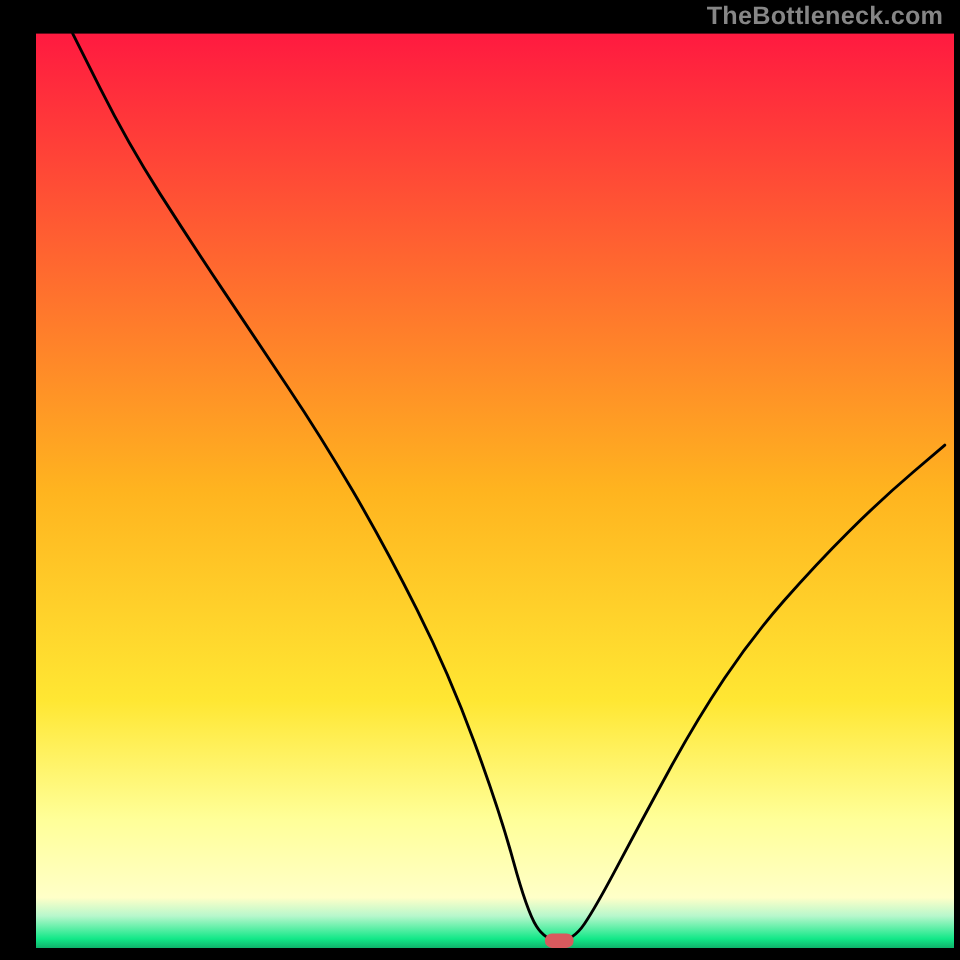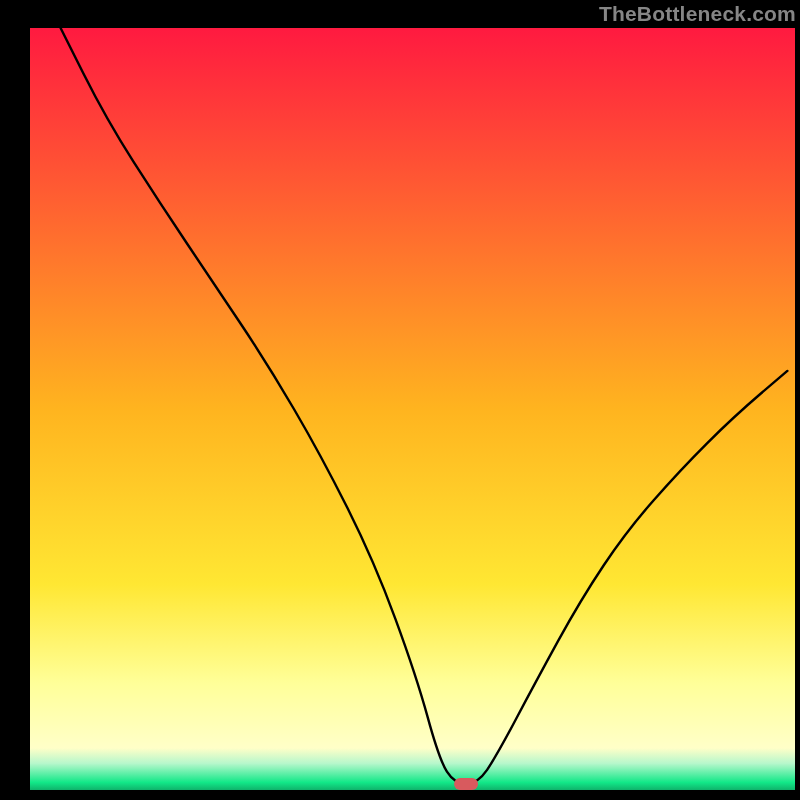--- a/index.html
+++ b/index.html
@@ -13,21 +13,21 @@
   }
   .chart-wrap {
     position: relative;
     width: 800px;
     height: 800px;
     background: #000;
   }
   .watermark {
     position: absolute;
     top: 2px;
-    right: 4px;
+    right: 14px;
     color: #868686;
     font-size: 21px;
     font-weight: 600;
     letter-spacing: 0.2px;
     z-index: 10;
   }
   svg.plot {
     position: absolute;
     left: 0;
     top: 0;

